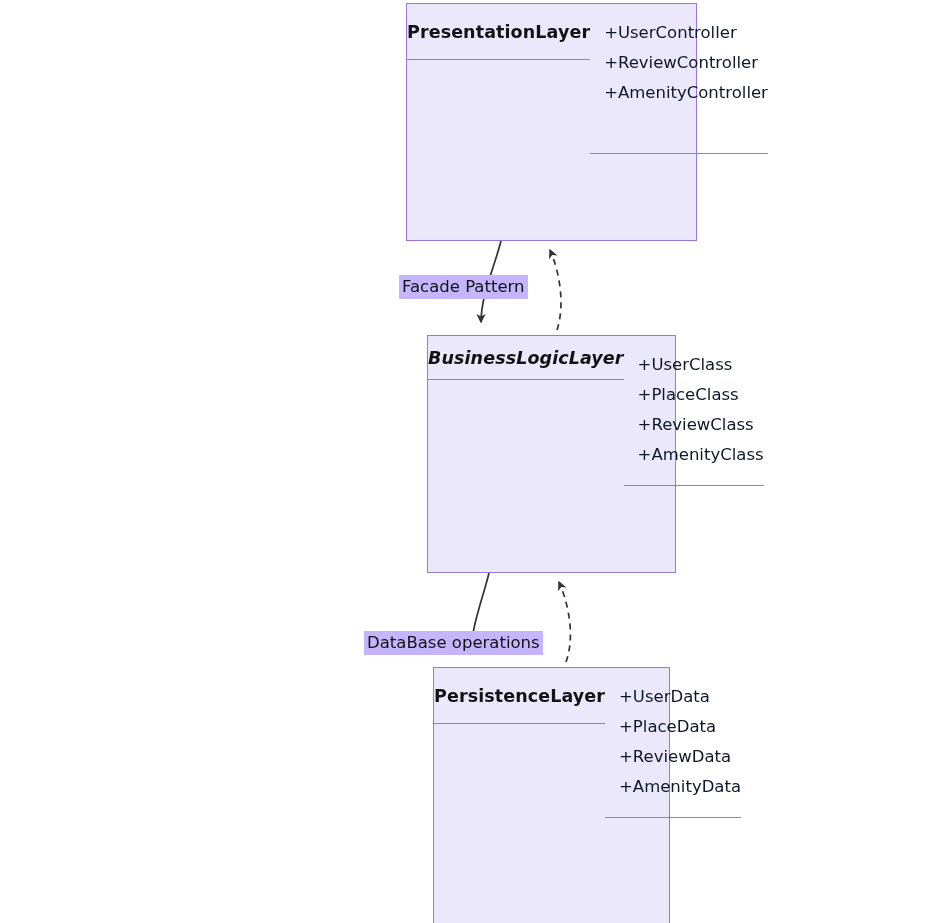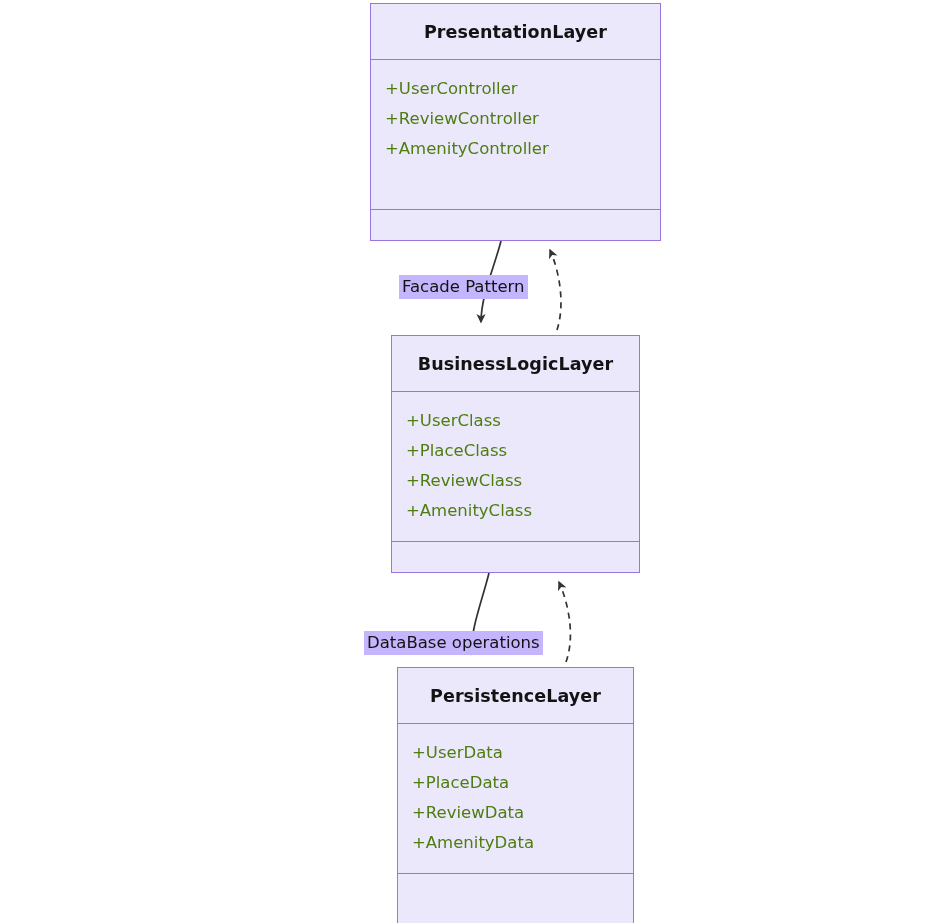--- a/index.html
+++ b/index.html
@@ -27,21 +27,21 @@
     width: 937px;
     height: 923px;
     pointer-events: none;
   }
   .uml-class {
     position: absolute;
     box-sizing: border-box;
     background: #ece8fb;
     border: 1.6px solid #9a75de;
     display: flex;
-    flex-direction: column;
+    margin-left: 36px;
   }
   .class-title {
     box-sizing: border-box;
     display: flex;
     align-items: center;
     justify-content: center;
     font-weight: bold;
     font-size: 17.5px;
     color: #131313;
     border-bottom: 1.6px solid #9a75de;
@@ -50,21 +50,21 @@
   .class-attrs {
     box-sizing: border-box;
     border-bottom: 1.6px solid #9a75de;
     padding: 14px 0 14px 14px;
     display: flex;
     flex-direction: column;
     justify-content: flex-start;
   }
   .attr-line {
     font-size: 16.5px;
-    color: #4d7c0f;
+    color: #0f172a;
     line-height: 30px;
     white-space: nowrap;
   }
   .class-methods {
     box-sizing: border-box;
     flex: 1 1 auto;
   }
   .edge-label {
     position: absolute;
     background: #c4b5fd;
@@ -105,21 +105,21 @@
       <div class="attr-line">+UserController</div>
       <div class="attr-line">+ReviewController</div>
       <div class="attr-line">+AmenityController</div>
     </div>
     <div class="class-methods"></div>
   </div>
 
   <div class="edge-label" style="left:399px; top:275px;">Facade Pattern</div>
 
   <div class="uml-class" style="left:391px; top:335px; width:249px; height:238px;">
-    <div class="class-title" style="height:56px;">BusinessLogicLayer</div>
+    <div class="class-title" style="height:44px;font-style:italic;">BusinessLogicLayer</div>
     <div class="class-attrs" style="height:150px;">
       <div class="attr-line">+UserClass</div>
       <div class="attr-line">+PlaceClass</div>
       <div class="attr-line">+ReviewClass</div>
       <div class="attr-line">+AmenityClass</div>
     </div>
     <div class="class-methods"></div>
   </div>
 
   <div class="edge-label" style="left:364px; top:631px;">DataBase operations</div>

